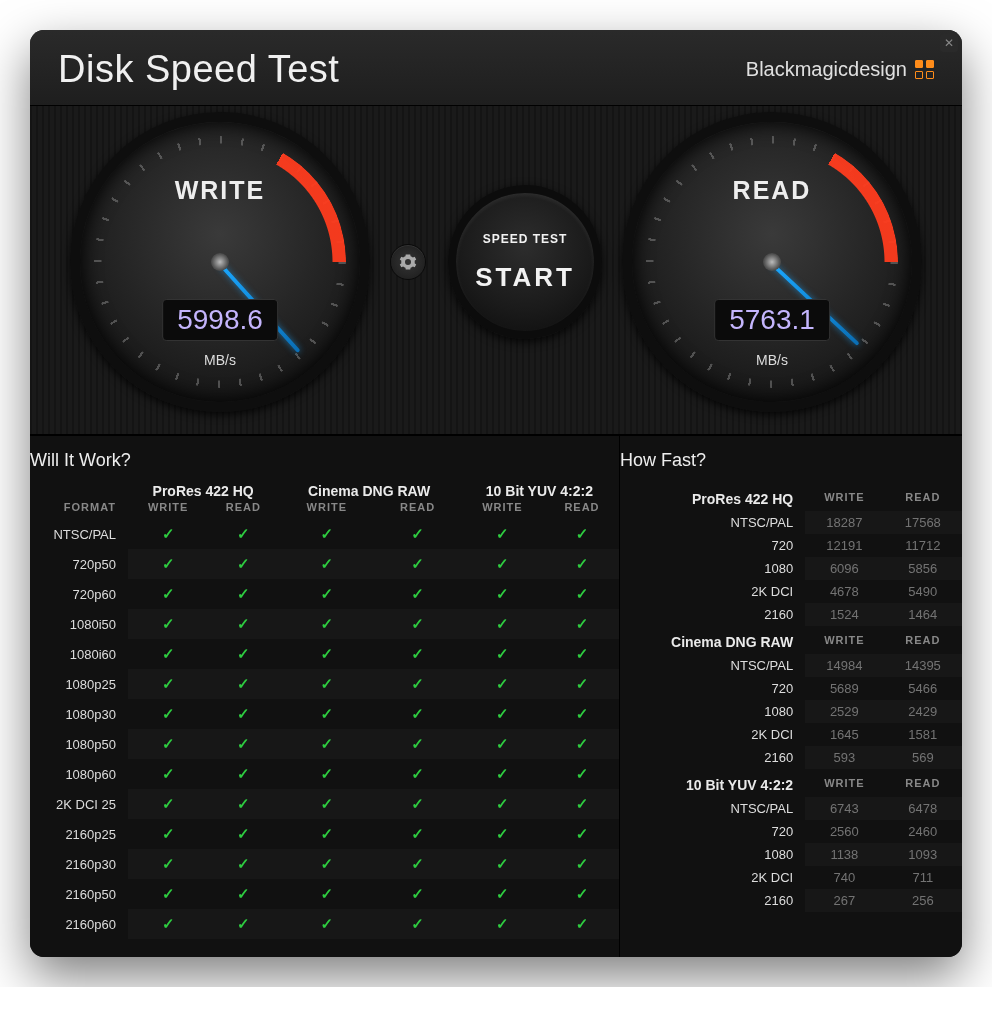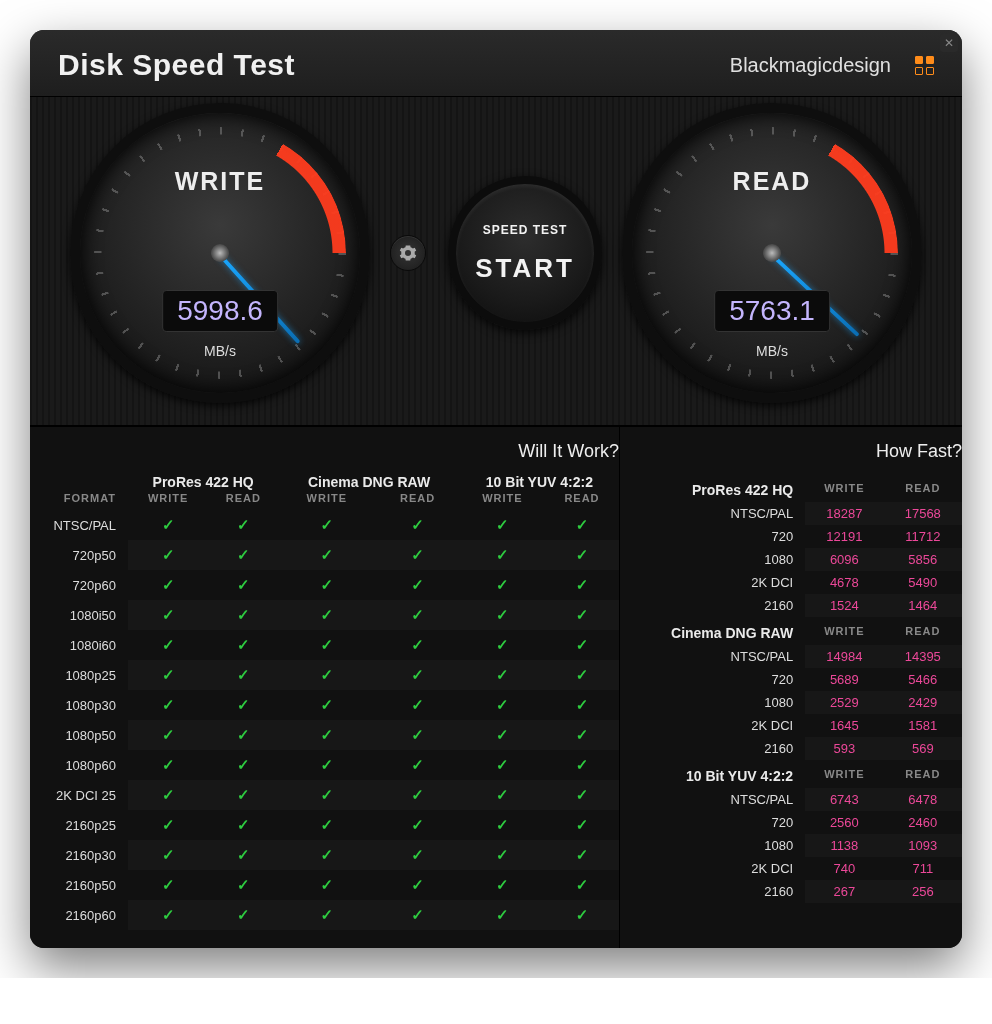--- a/index.html
+++ b/index.html
@@ -9,22 +9,22 @@
     width: 932px; margin: 0 auto; background: #1a1a1a; border-radius: 14px;
     box-shadow: 0 20px 50px rgba(0,0,0,.5); position: relative; overflow: hidden;
     color: #e8e8e8;
   }
   .close-badge { position: absolute; top: 4px; right: 4px; width: 18px; height: 18px; background:#2a2a2a; border-radius:3px; display:flex; align-items:center; justify-content:center; color:#888; font-size:12px; cursor:pointer; }
   .titlebar {
     display: flex; align-items: center; justify-content: space-between;
     padding: 18px 28px 14px 28px;
     background: linear-gradient(#2a2a2a, #1e1e1e);
   }
-  .title { font-size: 30px; font-weight: 700; letter-spacing: .5px; color: #f0f0f0; }
-  .brand { display:flex; align-items:center; gap:24px; color:#e0e0e0; font-size:20px; font-weight:300;text-align:center; }
+  .title { font-size: 38px; font-weight: 400; letter-spacing: .5px; color: #f0f0f0; }
+  .brand { display:flex; align-items:center; gap:8px; color:#e0e0e0; font-size:20px; font-weight:300;text-align:center; }
   .brand-dots { display:grid; grid-template-columns: repeat(2, 8px); grid-auto-rows:8px; gap:3px; }
   .brand-dots span { width:8px; height:8px; border:1px solid #ff8c1a; border-radius:1px; }
   .brand-dots span.fill { background:#ff8c1a; }
   .gauges {
     display:flex; align-items:center; justify-content:space-between;
     padding: 6px 40px 22px 40px;
     background: repeating-linear-gradient(90deg, #141414 0 2px, #1a1a1a 2px 6px),
                 linear-gradient(#1c1c1c, #141414);
     border-top: 1px solid #000;
     border-bottom: 1px solid #000;
@@ -63,38 +63,38 @@
     border:8px solid #0c0c0c; box-shadow: inset 0 2px 4px rgba(255,255,255,.08), 0 3px 10px rgba(0,0,0,.8);
     display:flex; flex-direction:column; align-items:center; justify-content:center;
     color:#f2f2f2; letter-spacing:1px;
   }
   .start-top { font-size:12px; font-weight:600; }
   .start-main { font-size:26px; font-weight:700; letter-spacing:3px; margin-top:16px; }
   .panels { display:flex; border-top:1px solid #000; background:#111; }
   .panel { padding: 14px 0 18px 0; }
   .panel-left { flex: 0 0 590px; border-right:1px solid #000; }
   .panel-right { flex: 1; }
-  .panel-title { text-align:right; font-size:18px; font-weight:400; color:#eee; margin-bottom:12px;padding-left:12px; }
+  .panel-title { text-align:left; font-size:18px; font-weight:400; color:#eee; margin-bottom:12px; }
   table { border-collapse: collapse; width:100%; }
   .wiw th, .wiw td { text-align:center; font-size:13px; font-weight:400; }
   .wiw thead .grp th { color:#eaeaea; font-size:14px; font-weight:600; padding-bottom:2px; }
   .wiw thead .sub th { color:#888; font-size:11px; letter-spacing:1px; padding-bottom:6px; font-weight:600;}
   .wiw thead .sub th:first-child { color:#888; text-align:right; padding-right:12px; }
   .wiw tbody td { padding: 6px 0; }
   .wiw tbody tr:nth-child(even) td { background:#171717; }
   .wiw tbody tr:nth-child(even) td:first-child { background:transparent; }
   .wiw tbody td:first-child { color:#ddd; text-align:right; padding-right:12px; width:98px; }
   .check { color:#2ecc40; font-size:15px; font-weight:700; }
   .hf { width:100%; }
   .hf td, .hf th { font-size:13px; }
   .hf .codec { color:#eaeaea; font-size:14px; font-weight:600; text-align:right; padding:8px 12px 4px 0; }
   .hf .hdr { color:#888; font-size:11px; letter-spacing:1px; font-weight:600; text-align:center; padding-bottom:4px;}
   .hf tbody td { padding:4px 0; }
   .hf tbody td.fmt { color:#ddd; text-align:right; padding-right:12px; width:170px;}
-  .hf tbody td.num { color:#ec4899; text-align:center; width:72px; font-variant-numeric: tabular-nums;}
+  .hf tbody td.num { color:#737373; text-align:center; width:72px; font-variant-numeric: tabular-nums;}
   .hf tbody tr.row:nth-child(even) td.num { background:#171717; }
 </style>
 </head>
 <body>
 
 <div class="window">
   <div class="close-badge">
     <span>✕</span>
   </div>
 

